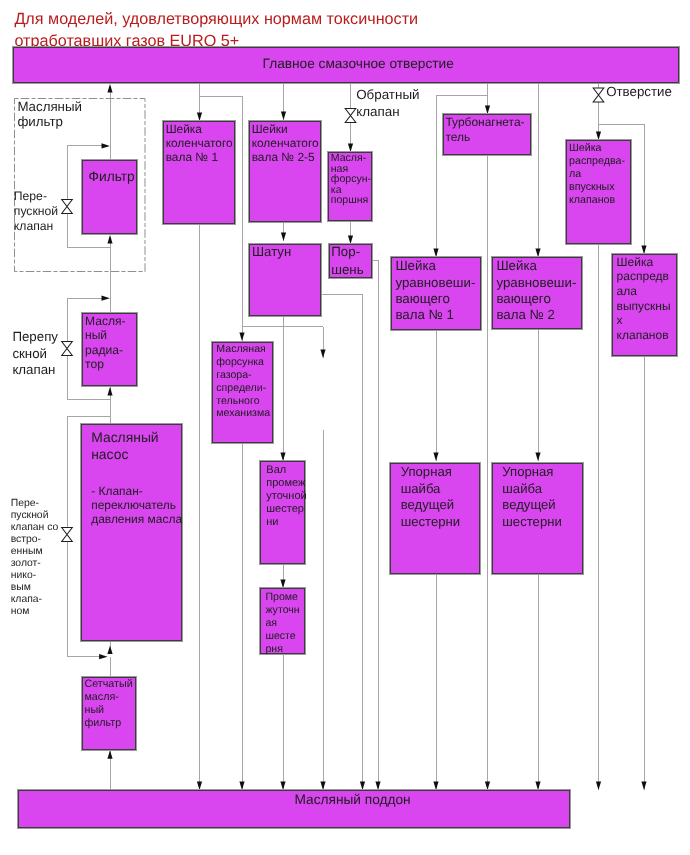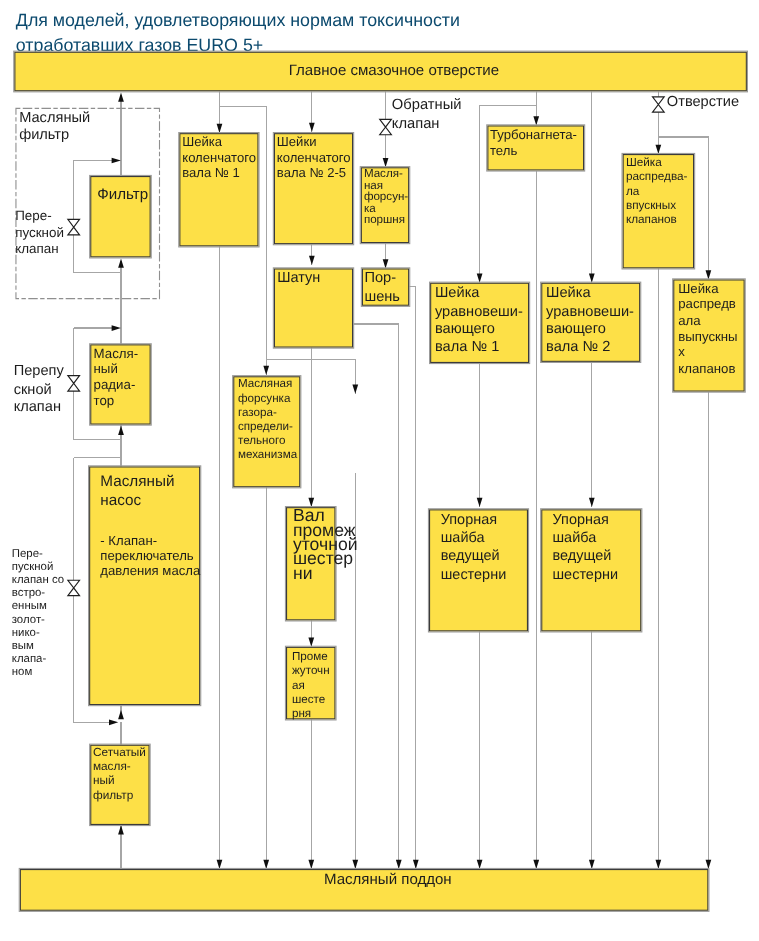--- a/index.html
+++ b/index.html
@@ -3,23 +3,23 @@
 <meta charset="utf-8">
 <style>
   html,body{margin:0;padding:0;background:#ffffff;}
   body{width:690px;height:855px;position:relative;overflow:hidden;
        font-family:"Liberation Sans",sans-serif;color:#1d1d1d;
        -webkit-font-smoothing:antialiased;text-rendering:geometricPrecision;}
   #stage{position:absolute;left:0;top:0;width:690px;height:855px;}
   svg#wires{position:absolute;left:0;top:0;width:690px;height:855px;}
 
   .title{position:absolute;left:14.4px;top:9.2px;white-space:pre;
-         font-size:16.2px;line-height:21.6px;color:#0c4a6e;}
-
-  .box{position:absolute;border:1px solid #3b3b3b;outline:0.35px solid #9b9b9b;background:#fde047;box-sizing:border-box;}
+         font-size:16.2px;line-height:21.6px;color:#b91c1c;}
+
+  .box{position:absolute;border:1px solid #3b3b3b;outline:0.35px solid #9b9b9b;background:#d946ef;box-sizing:border-box;}
   .box > span{position:absolute;display:block;white-space:pre;color:#1d1d1d;}
 
   .note{position:absolute;white-space:pre;color:#1d1d1d;}
 
   .dashbox{position:absolute;box-sizing:border-box;background:transparent;}
   .dashbox svg{display:block;width:100%;height:100%;overflow:visible;}
 </style>
 </head>
 <body>
 
@@ -131,21 +131,21 @@
   <div class="dashbox" style="left:13.5px;top:98px;width:131.5px;height:174px;">
     <svg viewBox="0 0 131.5 174" preserveAspectRatio="none">
         <rect x="0.5" y="0.5" width="130.5" height="173" fill="none" stroke="#8f8f8f" stroke-width="1" stroke-dasharray="4 2.2 8.6 2.2"></rect>
       </svg>
   </div>
 
   <div class="box" style="left:13px;top:47px;width:666px;height:36px;">
     <span class="lbl c" style="left:248.5px;top:7.6px;white-space:nowrap;font-size:13.7px;line-height:15.5px;">Главное смазочное отверстие</span>
   </div>
 
-  <div class="box" style="left:18px;top:790px;width:626px;height:38px;">
+  <div class="box" style="left:18px;top:790px;width:552px;height:38px;">
     <span class="lbl c" style="left:275.5px;top:1.2px;white-space:nowrap;font-size:13.7px;line-height:15.5px;">Масляный поддон</span>
   </div>
 
   <div class="box" style="left:82px;top:160px;width:55px;height:74px;">
     <span style="left:5.5px;top:8.4px;font-size:13.75px;line-height:16px;">Фильтр</span>
   </div>
 
   <div class="box" style="left:82px;top:312.6px;width:55px;height:73.5px;">
     <span style="left:2px;top:0.2px;font-size:12.1px;line-height:14.4px;">Масля-
 ный
@@ -201,21 +201,21 @@
     <span style="left:3.3px;top:0.9px;font-size:10.6px;line-height:12.8px;">Масляная
 форсунка
 газора-
 спредели-
 тельного
 механизма</span>
   </div>
 
 
   <div class="box" style="left:260px;top:461px;width:45px;height:103px;">
-    <span style="left:5.3px;top:1.9px;font-size:16px;line-height:12.9px;">Вал
+    <span style="left:5.3px;top:1.9px;font-size:11px;line-height:12.9px;">Вал
 промеж
 уточной
 шестер
 ни</span>
   </div>
 
   <div class="box" style="left:260px;top:588px;width:45px;height:66px;">
     <span style="left:4.4px;top:1.8px;font-size:10.6px;line-height:13px;">Проме
 жуточн
 ая

